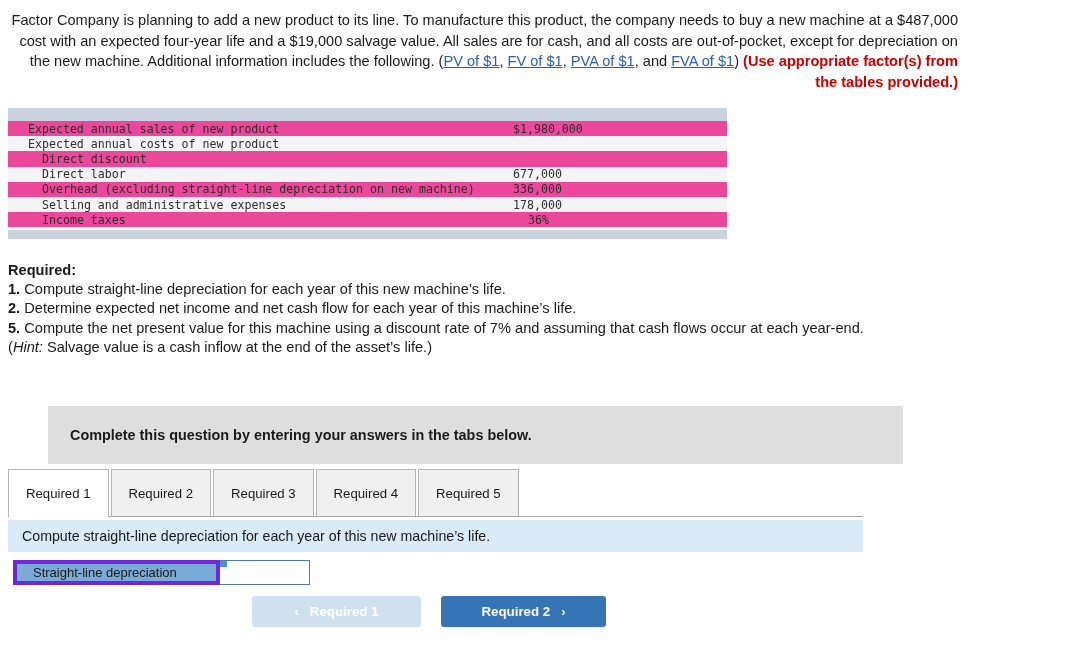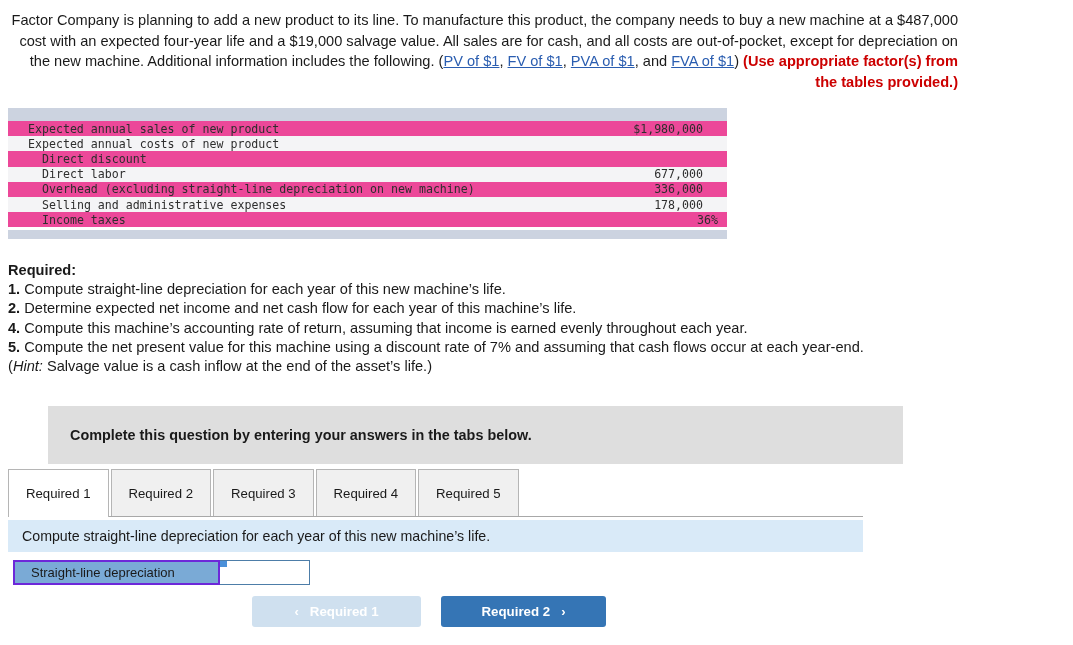--- a/index.html
+++ b/index.html
@@ -68,21 +68,21 @@
     background: #f4f4f6;
   }
   .tbl-label {
     flex: 1 1 auto;
     padding-left: 20px;
   }
   .tbl-label.ind1 { padding-left: 34px; }
   .tbl-value {
     flex: 0 0 auto;
     width: 190px;
-    text-align: right;
+    text-align: left;
     padding-right: 24px;
   }
   .tbl-value.pct { padding-right: 9px; }
 
   
   #required-block {
     position: absolute;
     left: 8px;
     top: 261px;
     width: 960px;
@@ -172,21 +172,21 @@
     position: absolute;
     left: 13px;
     top: 560px;
     display: flex;
     align-items: stretch;
     height: 25px;
   }
   #answer-row .ans-label {
     width: 207px;
     background: #7aaad6;
-    border: 2px solid #6d28d9;
+    border: 4px solid #6d28d9;
     box-sizing: border-box;
     display: flex;
     align-items: center;
     padding-left: 16px;
     font-size: 13px;
     color: #1a1a1a;
   }
   #answer-row .ans-input-wrap {
     width: 90px;
     background: #ffffff;
@@ -271,21 +271,20 @@
       <div class="tbl-row"><div class="tbl-label ind1">Income taxes</div><div class="tbl-value pct">36%</div></div>
     </div>
   <div class="tbl-cap-bottom"></div>
 </div>
 
 <div id="required-block">
   <div class="req-head">Required:</div>
   <div id="required-items">
       <div class="req-line"><span class="req-num">1.</span><span> Compute straight-line depreciation for each year of this new machine’s life.</span></div>
       <div class="req-line"><span class="req-num">2.</span><span> Determine expected net income and net cash flow for each year of this machine’s life.</span></div>
-      <div class="req-line"><span class="req-num">4.</span><span> Compute this machine’s accounting rate of return, assuming that income is earned evenly throughout each year.</span></div>
       <div class="req-line"><span class="req-num">5.</span><span> Compute the net present value for this machine using a discount rate of 7% and assuming that cash flows occur at each year-end.</span></div>
     </div>
   <div class="hint-line"><span>(</span><span class="hint-word">Hint:</span><span> Salvage value is a cash inflow at the end of the asset’s life.)</span></div>
 </div>
 
 <div id="complete-banner">
   <span class="banner-text">Complete this question by entering your answers in the tabs below.</span>
 </div>
 
 <div id="tab-strip">

